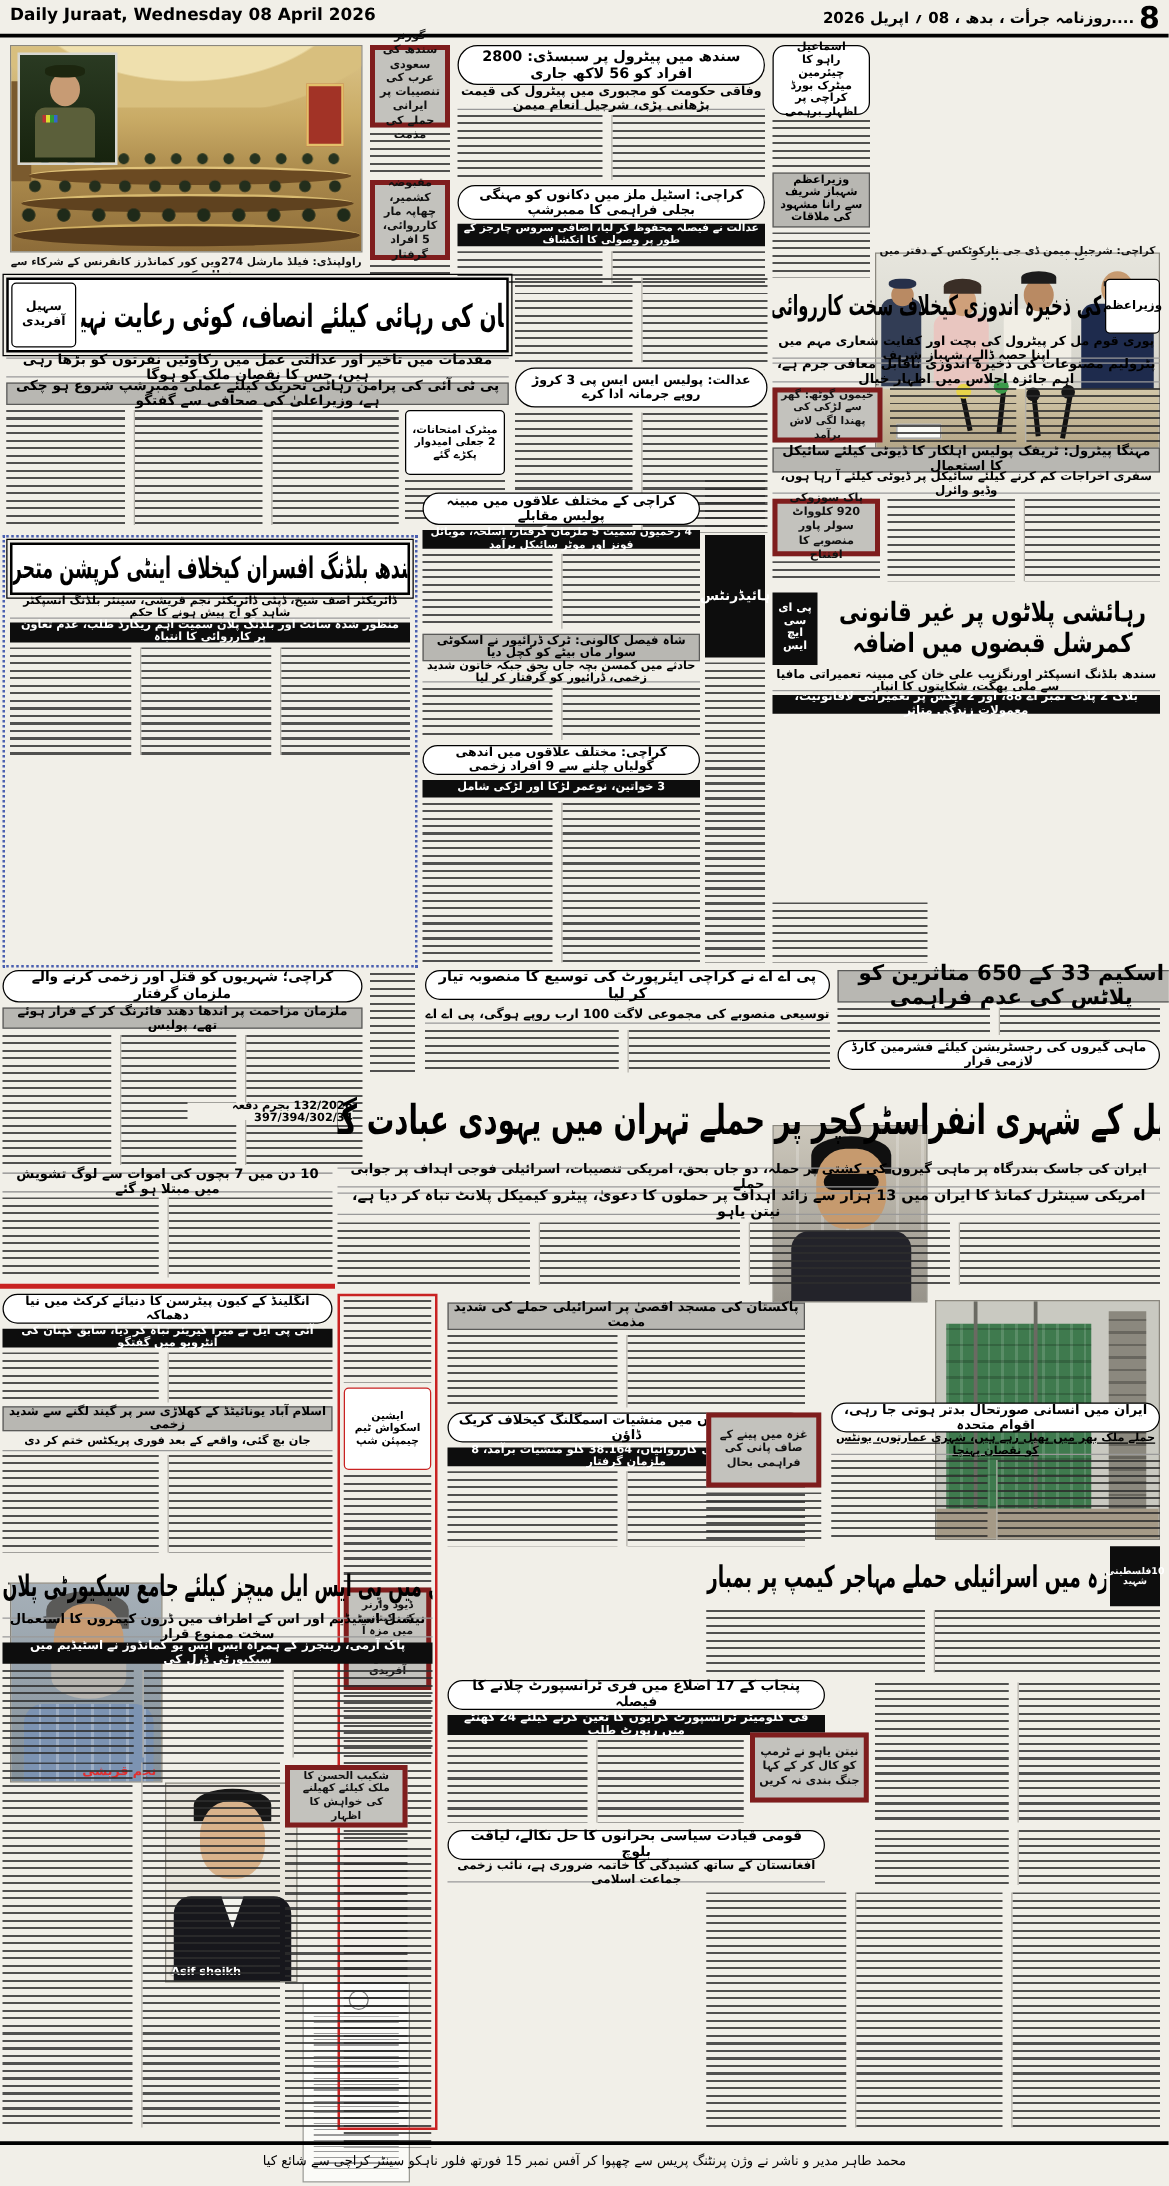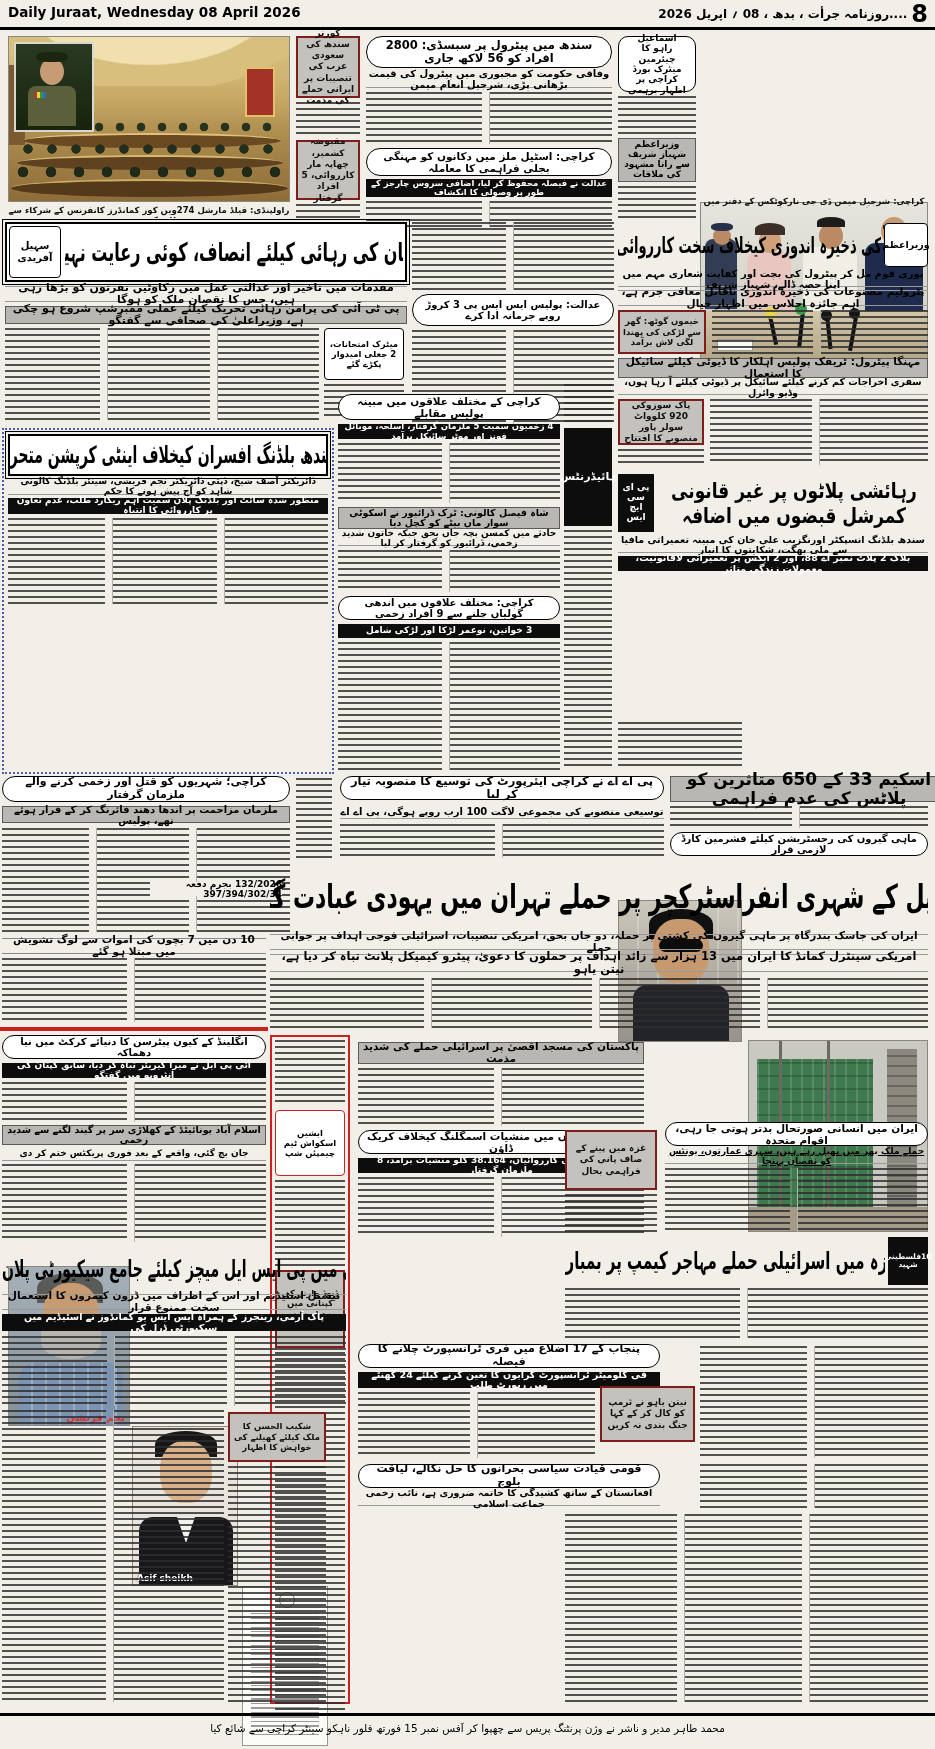--- a/index.html
+++ b/index.html
@@ -5,21 +5,21 @@
   html,body{margin:0;padding:0;}
   body{width:935px;height:1749px;position:relative;background:#f1efe8;font-family:"DejaVu Sans",sans-serif;overflow:hidden;}
   .blk{position:absolute;box-sizing:border-box;}
   .urdu{direction:rtl;}
   .ltr{direction:ltr;}
   
   .h-oval{border:1.6px solid #000;border-radius:20px;background:#fff;display:flex;align-items:center;justify-content:center;text-align:center;font-weight:bold;padding:1px 8px;line-height:1.15;}
   .h-rect{border:1.5px solid #000;border-radius:4px;background:#fff;display:flex;align-items:center;justify-content:center;text-align:center;font-weight:bold;padding:1px 4px;line-height:1.2;}
   .bar-black{background:#0d0d0d;color:#fff;display:flex;align-items:center;justify-content:center;text-align:center;font-weight:bold;line-height:1.1;padding:1px 4px;}
   .bar-gray{background:#b8b7b2;border:1px solid #5a5a58;color:#000;display:flex;align-items:center;justify-content:center;text-align:center;font-weight:bold;line-height:1.1;padding:1px 4px;}
-  .box-gray{background:#c3c2bd;border:2px solid #7f1d1d;color:#111;display:flex;align-items:center;justify-content:center;text-align:center;font-weight:bold;padding:2px 3px;line-height:1.25;}
+  .box-gray{background:#c3c2bd;border:4px solid #7f1d1d;color:#111;display:flex;align-items:center;justify-content:center;text-align:center;font-weight:bold;padding:2px 3px;line-height:1.25;}
   .bold-line{display:flex;align-items:center;justify-content:center;text-align:center;font-weight:bold;border-top:1px solid #888;border-bottom:1px solid #888;line-height:1.1;}
   .display{font-weight:900;color:#000;display:flex;align-items:center;justify-content:center;text-align:center;overflow:hidden;}
   .squeeze{display:inline-block;transform:scaleY(1.5);transform-origin:center;white-space:nowrap;}
   .double{border:2px solid #000;outline:1.5px solid #000;outline-offset:2px;background:#fff;}
   .subline{display:flex;align-items:center;justify-content:center;text-align:center;font-weight:bold;border-bottom:1px solid #999;line-height:1.1;}
   
   .ft{background-image:repeating-linear-gradient(to bottom,rgba(45,45,45,.82) 0 1.6px,transparent 1.6px 6px);}
   .cols{display:flex;gap:7px;}
   .cols > .ft{flex:1;}
   .cols > .ft:not(:first-child){border-left:1px solid #b5b2aa;padding-left:6px;}
@@ -66,21 +66,21 @@
   <div class="ft" style="height:32px;margin-top:4px;"></div>
 </div>
 
 <div class="blk" style="left:366px;top:36px;width:246px;height:186px;">
   <div class="h-oval urdu" style="height:28px;font-size:11.5px;">سندھ میں پیٹرول پر سبسڈی: 2800 افراد کو 56 لاکھ جاری</div>
   <div class="subline urdu" style="height:16px;font-size:10px;margin-top:3px;">وفاقی حکومت کو مجبوری میں پیٹرول کی قیمت بڑھانی پڑی، شرجیل انعام میمن</div>
   <div class="cols" style="height:52px;margin-top:4px;">
     <div class="ft"></div>
     <div class="ft"></div>
   </div>
-  <div class="h-oval urdu" style="height:24px;font-size:10.5px;margin-top:4px;">کراچی: اسٹیل ملز میں دکانوں کو مہنگی بجلی فراہمی کا معاملہ</div>
+  <div class="h-oval urdu" style="height:24px;font-size:10.5px;margin-top:4px;">کراچی: اسٹیل ملز میں دکانوں کو مہنگی بجلی فراہمی کا ممبرشپ</div>
   <div class="bar-black urdu" style="height:16px;font-size:8.5px;margin-top:3px;">عدالت نے فیصلہ محفوظ کر لیا، اضافی سروس چارجز کے طور پر وصولی کا انکشاف</div>
   <div class="cols" style="height:26px;margin-top:4px;">
     <div class="ft"></div>
     <div class="ft"></div>
   </div>
 </div>
 
 <div class="blk" style="left:618px;top:36px;width:78px;height:184px;">
   <div class="h-oval urdu" style="height:52px;font-size:9px;border-radius:10px;">اسماعیل راہو کا چیئرمین میٹرک بورڈ کراچی پر اظہار برہمی</div>
   <div class="ft" style="height:38px;margin:4px 0;"></div>
@@ -187,21 +187,21 @@
 </div>
 
 <div class="blk ft" style="left:564px;top:384px;width:48px;height:40px;"></div>
 <div class="blk bar-black urdu" style="left:564px;top:428px;width:48px;height:98px;font-size:11px;">ہائیڈرنٹس</div>
 <div class="blk ft" style="left:564px;top:530px;width:48px;height:240px;"></div>
 
 <div class="blk blueframe" style="left:2px;top:428px;width:332px;height:346px;"></div>
 <div class="blk double urdu display" style="left:8px;top:434px;width:320px;height:42px;font-size:14px;">
     <span class="squeeze" style="transform:scaleY(1.7);">سندھ بلڈنگ افسران کیخلاف اینٹی کرپشن متحرک</span>
   </div>
-<div class="blk subline urdu" style="left:8px;top:480px;width:320px;height:15px;font-size:9px;">ڈائریکٹر آصف شیخ، ڈپٹی ڈائریکٹر نجم قریشی، سینئر بلڈنگ کالونی شاہد کو آج پیش ہونے کا حکم</div>
+<div class="blk subline urdu" style="left:8px;top:480px;width:320px;height:15px;font-size:9px;">ڈائریکٹر آصف شیخ، ڈپٹی ڈائریکٹر نجم قریشی، سینئر بلڈنگ انسپکٹر شاہد کو آج پیش ہونے کا حکم</div>
 <div class="blk bar-black urdu" style="left:8px;top:498px;width:320px;height:16px;font-size:9px;">منظور شدہ سائٹ اور بلڈنگ پلان سمیت اہم ریکارڈ طلب، عدم تعاون پر کارروائی کا انتباہ</div>
 <div class="blk cols" style="left:8px;top:518px;width:320px;height:86px;">
   <div class="ft"></div>
   <div class="ft"></div>
   <div class="ft"></div>
 </div>
 
 <div class="blk photo" style="left:8px;top:608px;width:122px;height:160px;background:linear-gradient(#a6b0b8,#84919b);">
   <div class="abs" style="left:28px;top:6px;width:66px;height:30px;border-radius:50% 50% 0 0;background:#5a5a58;"></div>
   <div class="abs" style="left:34px;top:16px;width:56px;height:66px;border-radius:44%;background:#c79b72;"></div>

